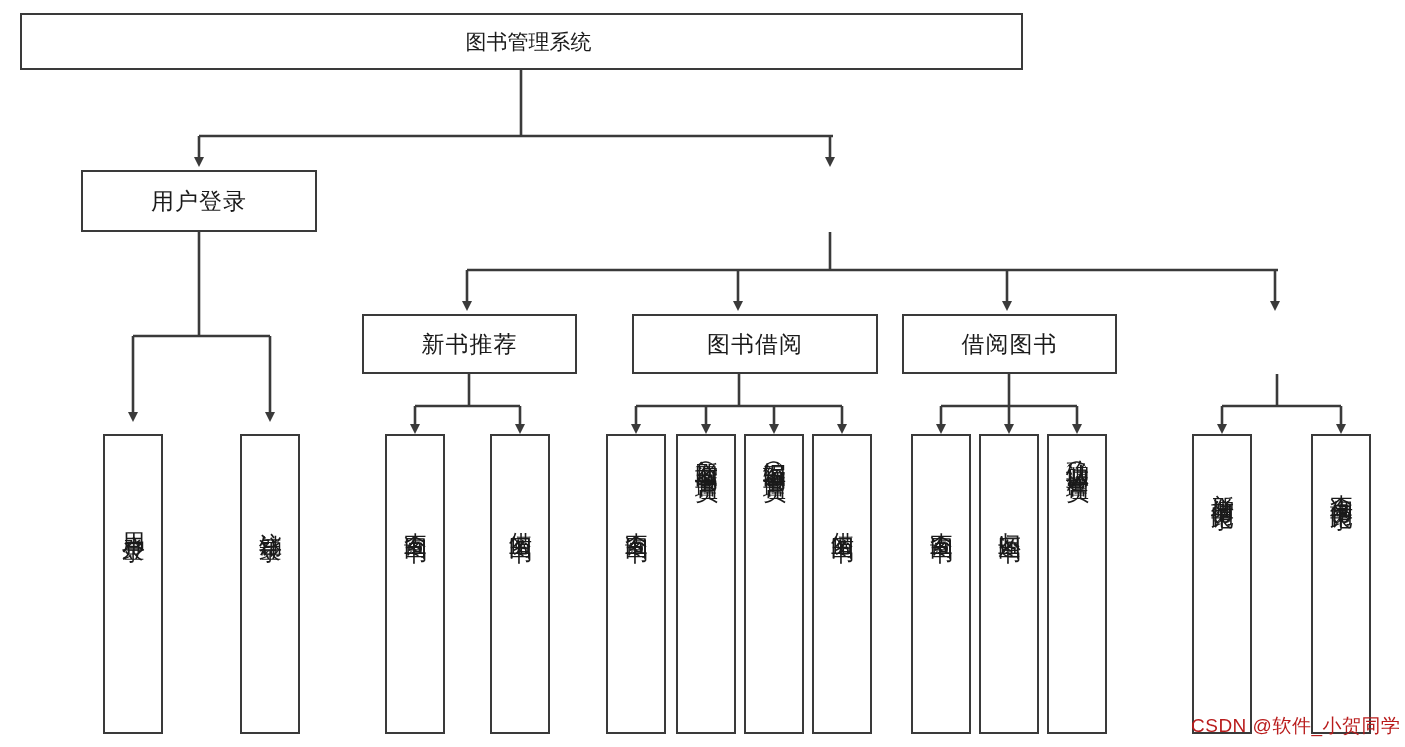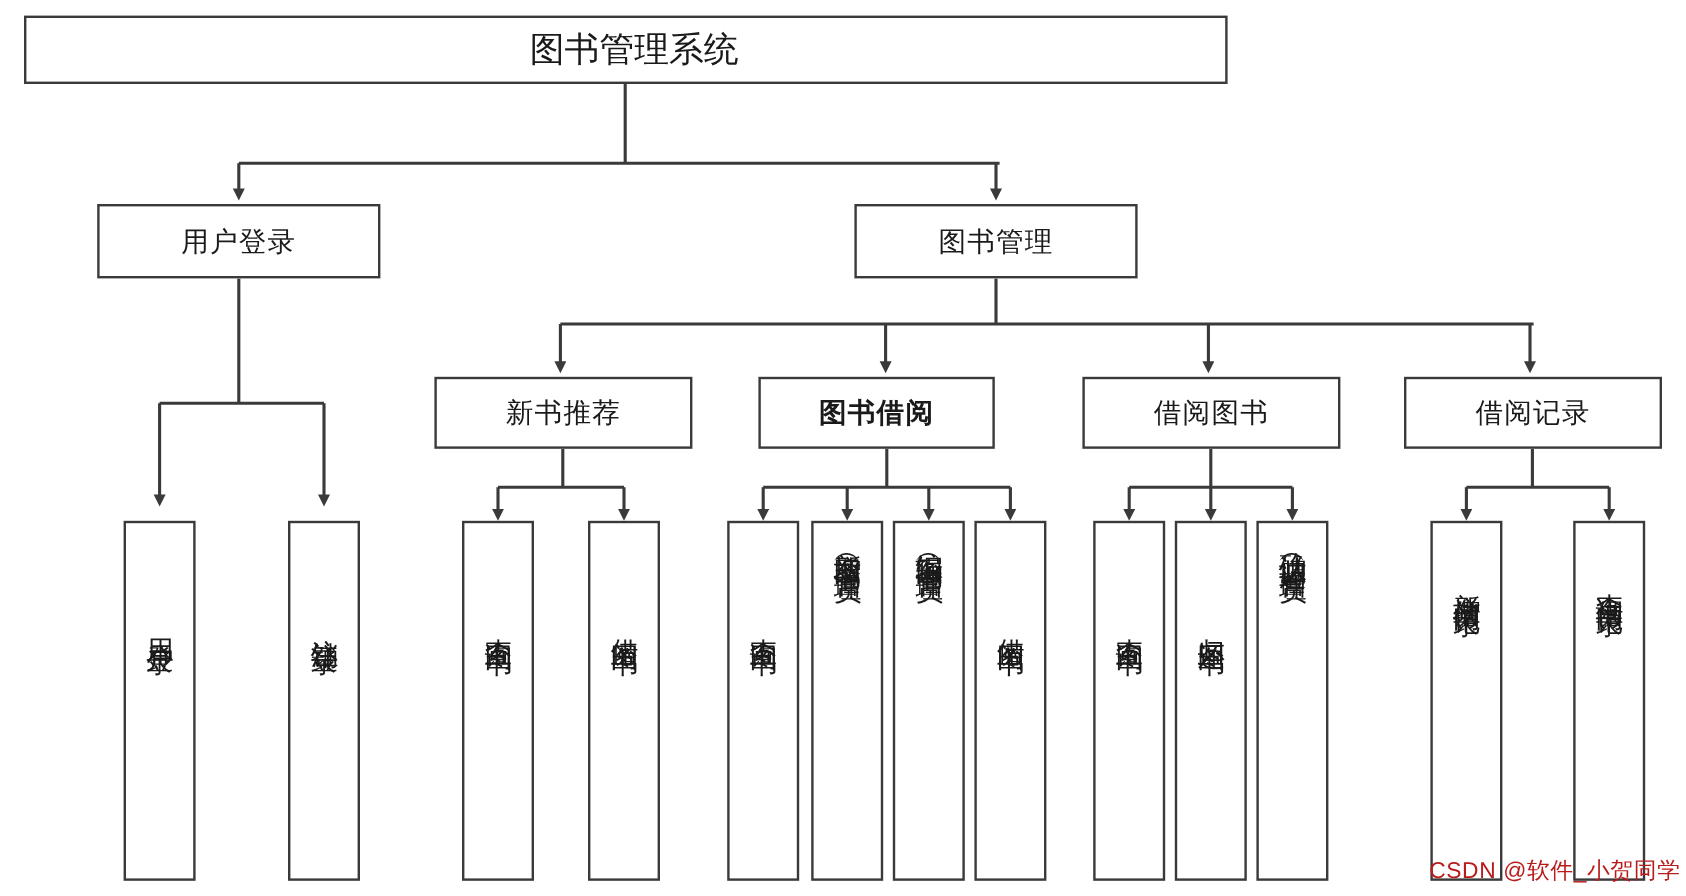--- a/index.html
+++ b/index.html
@@ -33,21 +33,21 @@
     display: flex;
     align-items: center;
     justify-content: center;
     color: #1a1a1a;
   }
   .node.horizontal {
     font-size: 23px;
     letter-spacing: 1px;
   }
   .node.root {
-    font-size: 29px;
+    font-size: 21px;
     padding-left: 14px;
   }
   .node.vertical {
     align-items: flex-start;
     justify-content: center;
     padding-top: 6px;
   }
   .vlabel {
     writing-mode: vertical-rl;
     text-orientation: upright;
@@ -120,35 +120,29 @@
     </g>
   </svg>
 
   <div class="node root" style="left:20px; top:13px; width:1003px; height:57px;">
     <span>图书管理系统</span>
   </div>
 
   <div class="node horizontal" style="left:81px; top:170px; width:236px; height:62px;">
     <span>用户登录</span>
   </div>
-  <div class="node horizontal" style="left:712px; top:170px; width:236px; height:62px;">
-    <span>图书管理</span>
-  </div>
 
   <div class="node horizontal" style="left:362px; top:314px; width:215px; height:60px;">
     <span>新书推荐</span>
   </div>
-  <div class="node horizontal" style="left:632px; top:314px; width:197px; height:60px;font-weight:bold;">
+  <div class="node horizontal" style="left:632px; top:314px; width:246px; height:60px;">
     <span>图书借阅</span>
   </div>
   <div class="node horizontal" style="left:902px; top:314px; width:215px; height:60px;">
     <span>借阅图书</span>
-  </div>
-  <div class="node horizontal" style="left:1170px; top:314px; width:215px; height:60px;">
-    <span>借阅记录</span>
   </div>
 
   <div class="node vertical" style="left:103px; top:434px; width:60px; height:300px; padding-top:78px;">
     <span class="vlabel">用户登录</span>
   </div>
   <div class="node vertical" style="left:240px; top:434px; width:60px; height:300px; padding-top:78px;">
     <span class="vlabel">注销登录</span>
   </div>
 
   <div class="node vertical" style="left:385px; top:434px; width:60px; height:300px; padding-top:78px;">

